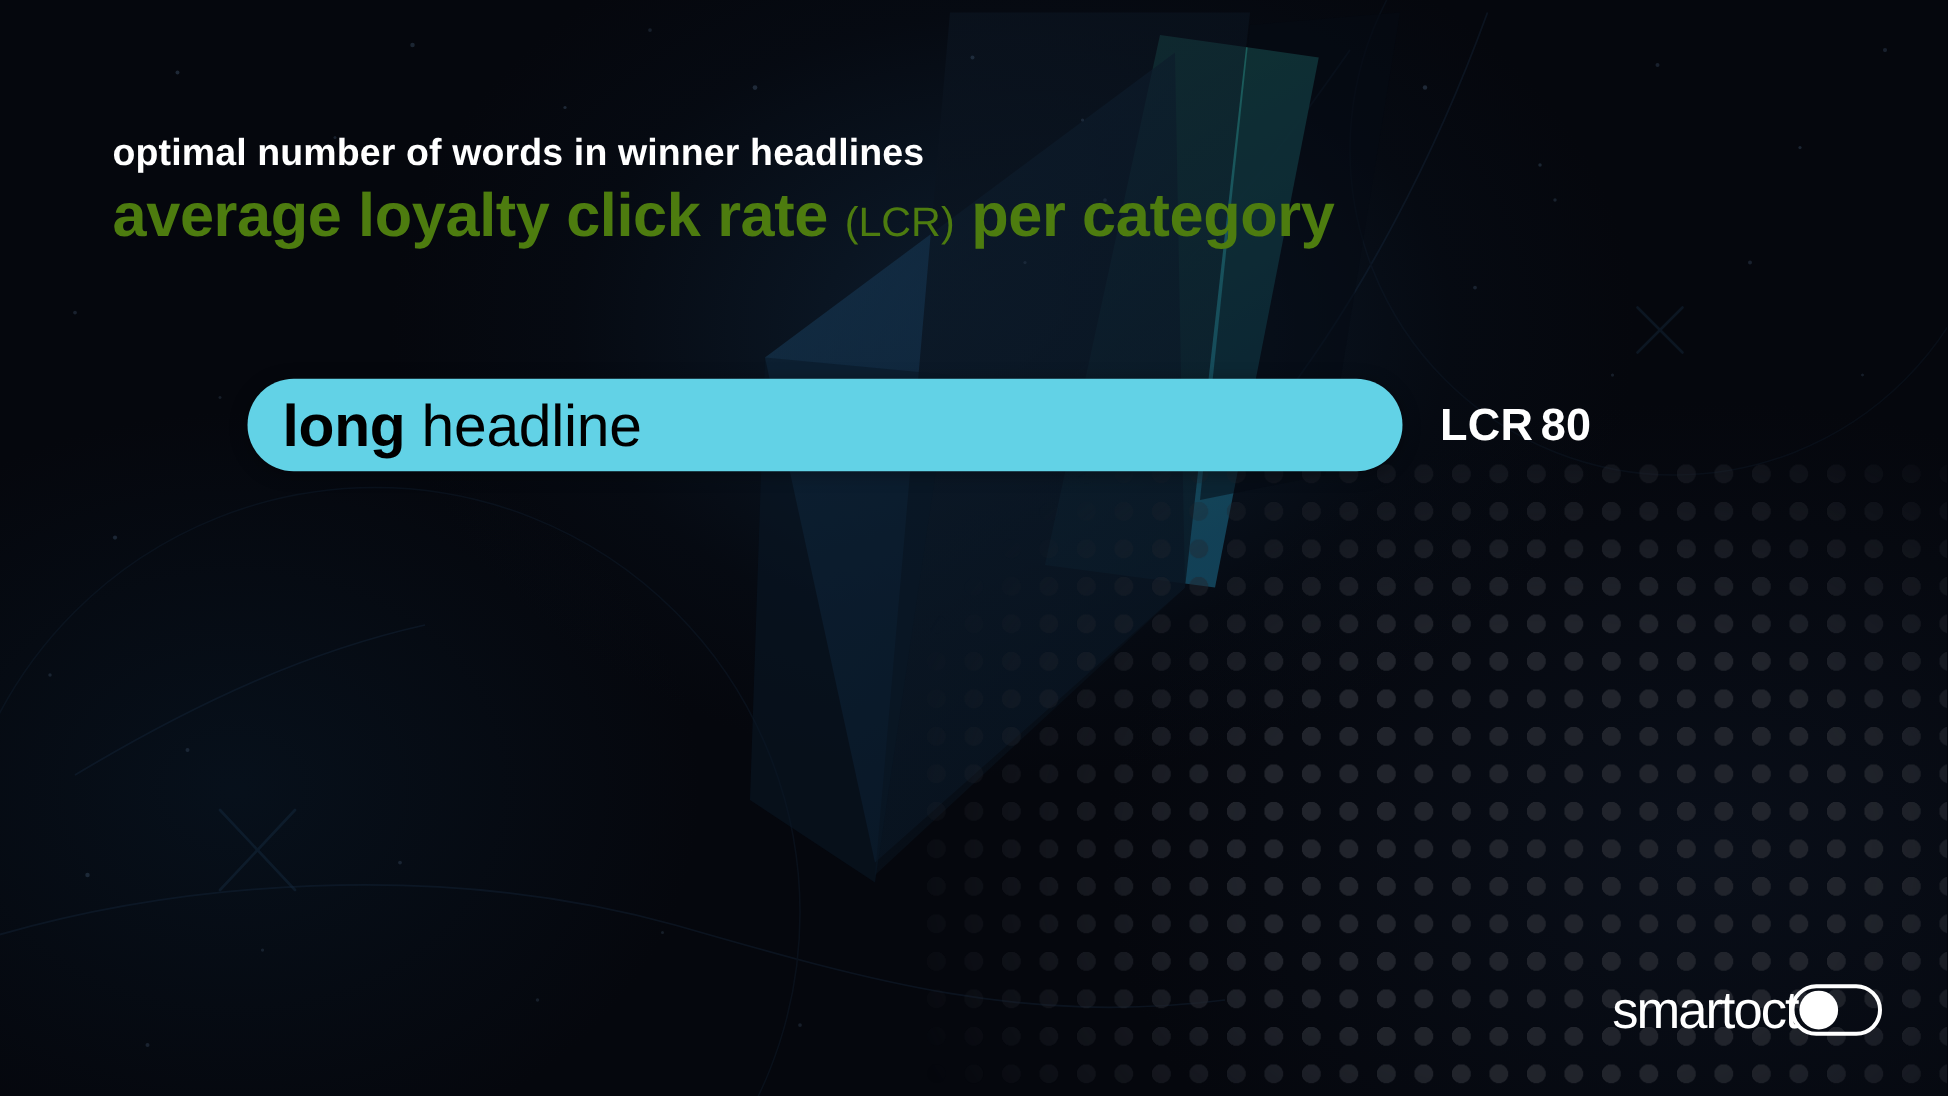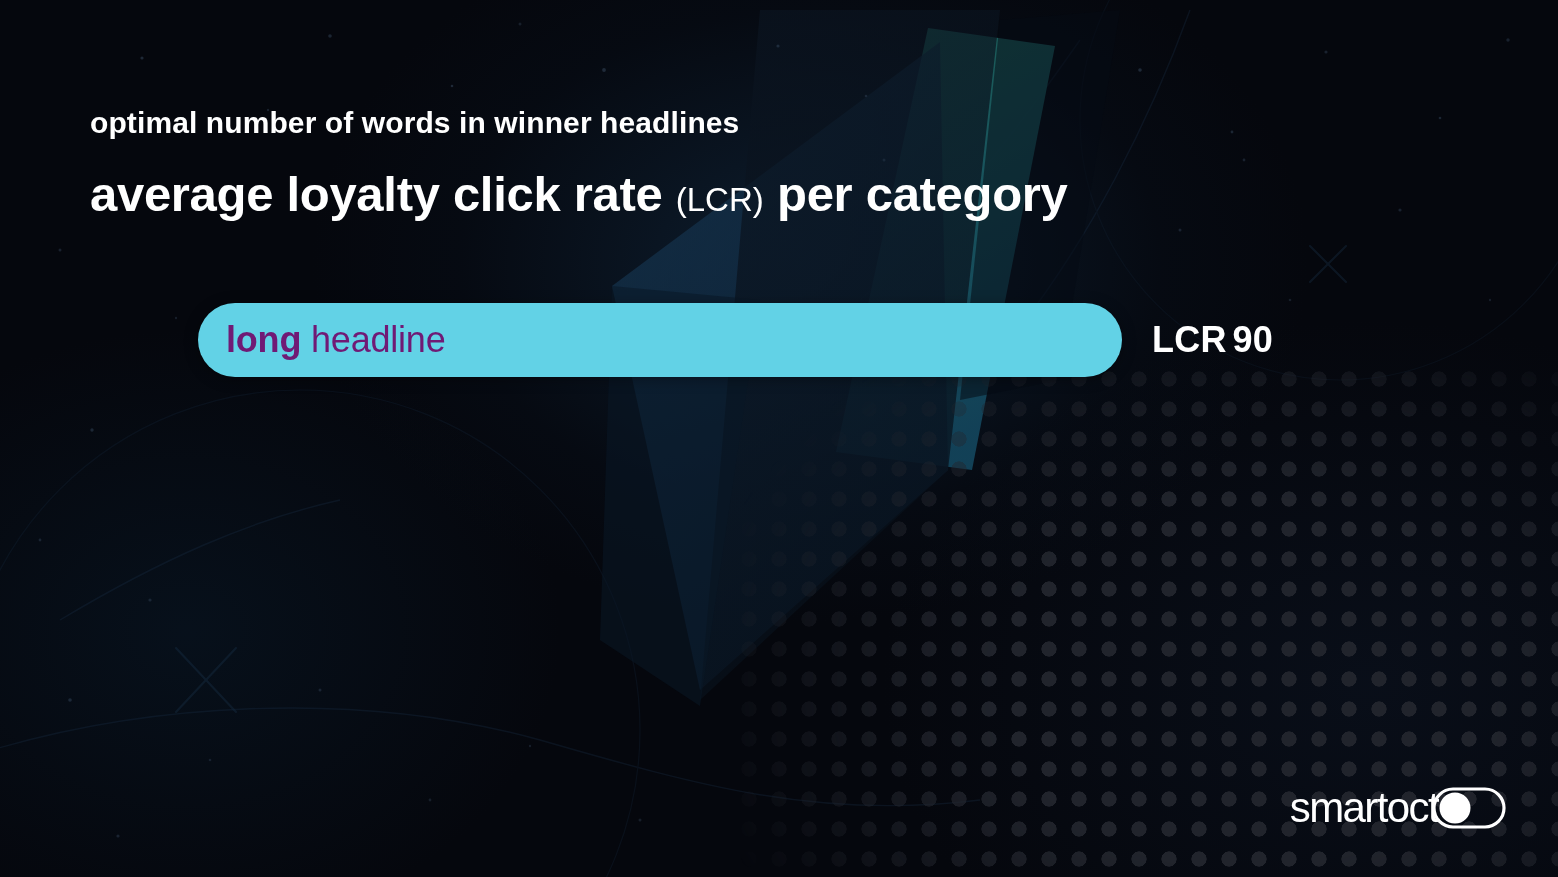--- a/index.html
+++ b/index.html
@@ -49,24 +49,24 @@
   
   .headings { position:absolute; left:90px; top:108px; }
   .subtitle {
     font-size:30px;
     font-weight:700;
     color:#ffffff;
     letter-spacing:0.1px;
     line-height:1.0;
   }
   .title {
-    margin-top:32px;
+    margin-top:11px;
     font-size:49px;
     font-weight:700;
-    color:#ffffff;
+    color:#4d7c0f;
     letter-spacing:-0.3px;
     line-height:1.0;
     white-space:nowrap;
   }
   .title .abbr {
     font-size:33px;
     font-weight:400;
     letter-spacing:0px;
   }
 
@@ -80,22 +80,22 @@
   }
   .bar {
     height:74px;
     border-radius:37px;
     display:flex;
     align-items:center;
     padding-left:28px;
     box-shadow:0 2px 14px rgba(0,0,0,0.35);
   }
   .bar-label {
-    font-size:36px;
-    color:#701a75;
+    font-size:47px;
+    color:#000000;
     white-space:nowrap;
     letter-spacing:-0.2px;
   }
   .bar-label .cat { font-weight:700; }
   .bar-label .suffix { font-weight:400; }
 
   .lcr {
     margin-left:30px;
     font-size:36px;
     color:#ffffff;
@@ -221,21 +221,21 @@
     <div class="subtitle">optimal number of words in winner headlines</div>
     <div class="title"><span>average loyalty click rate </span><span class="abbr">(LCR)</span><span> per category</span></div>
   </div>
 
   <div class="chart">
 
     <div class="bar-row">
       <div class="bar" id="bar0" style="width: 924px; background: rgb(98, 210, 230);">
         <span class="bar-label"><span class="cat">long</span><span class="suffix"> headline</span></span>
       </div>
-      <div class="lcr"><span class="lcr-key">LCR</span><span class="lcr-val">90</span></div>
+      <div class="lcr"><span class="lcr-key">LCR</span><span class="lcr-val">80</span></div>
     </div>
 
 
 
   </div>
 
   <div class="logo">
     <span class="logo-text">smartoct</span>
     <svg class="logo-toggle" width="74" height="42" viewBox="0 0 74 42">
       <rect x="2" y="2" width="70" height="38" rx="19" ry="19" fill="none" stroke="#ffffff" stroke-width="3.2"></rect>

